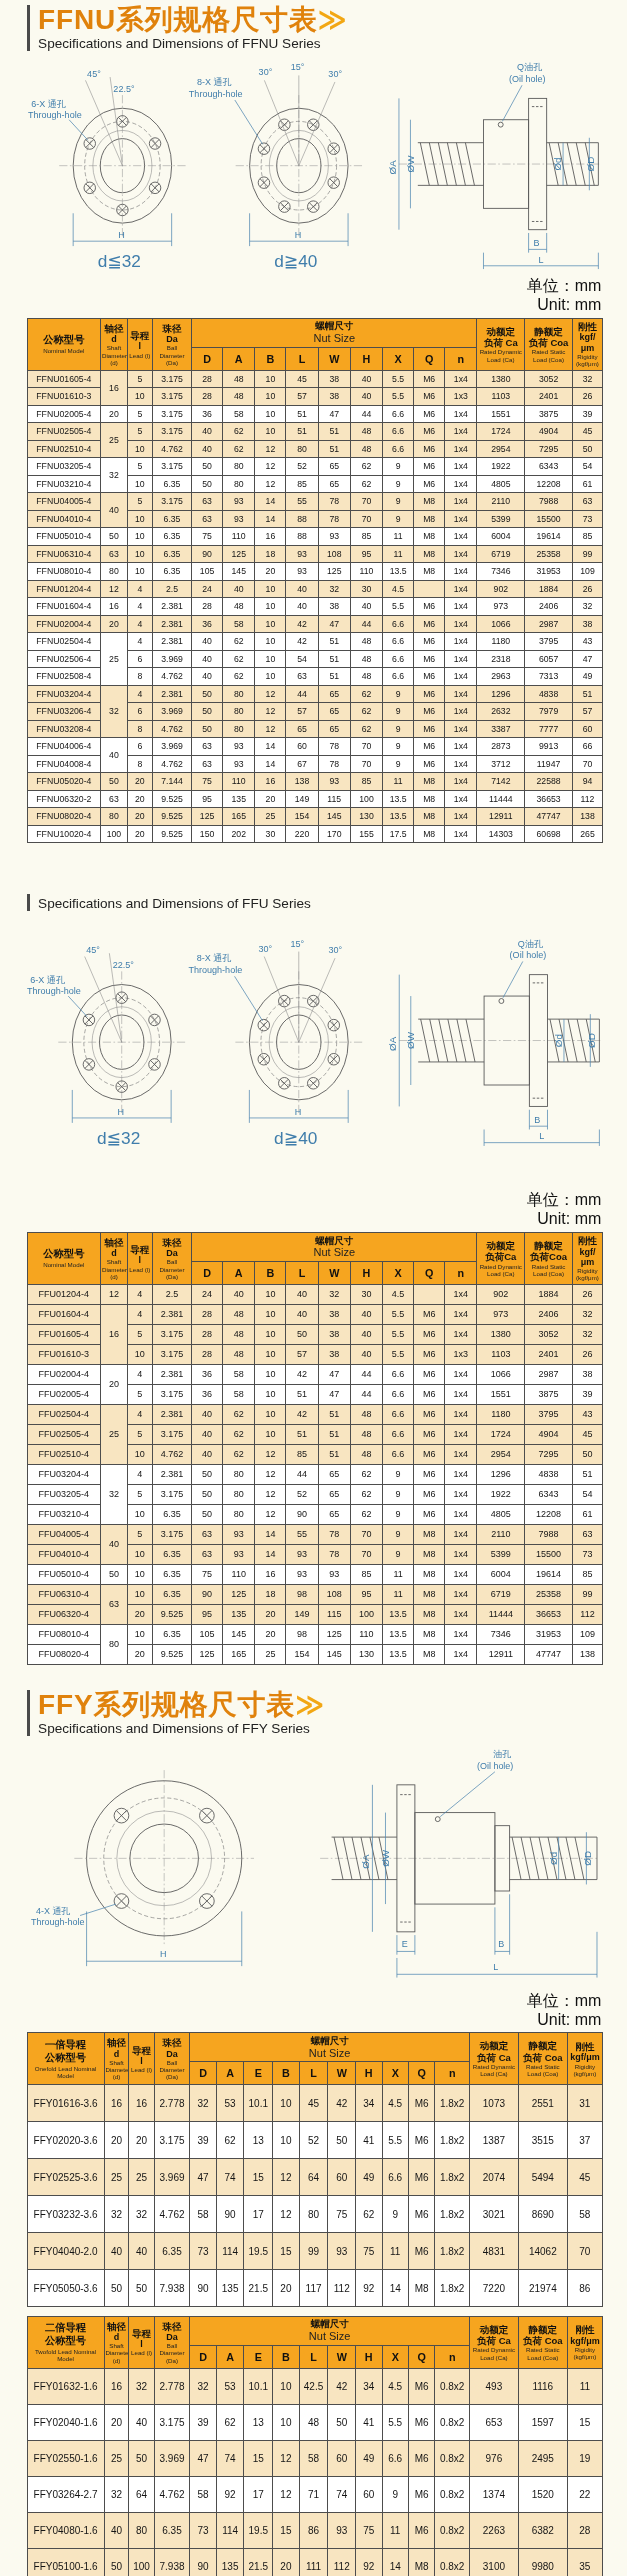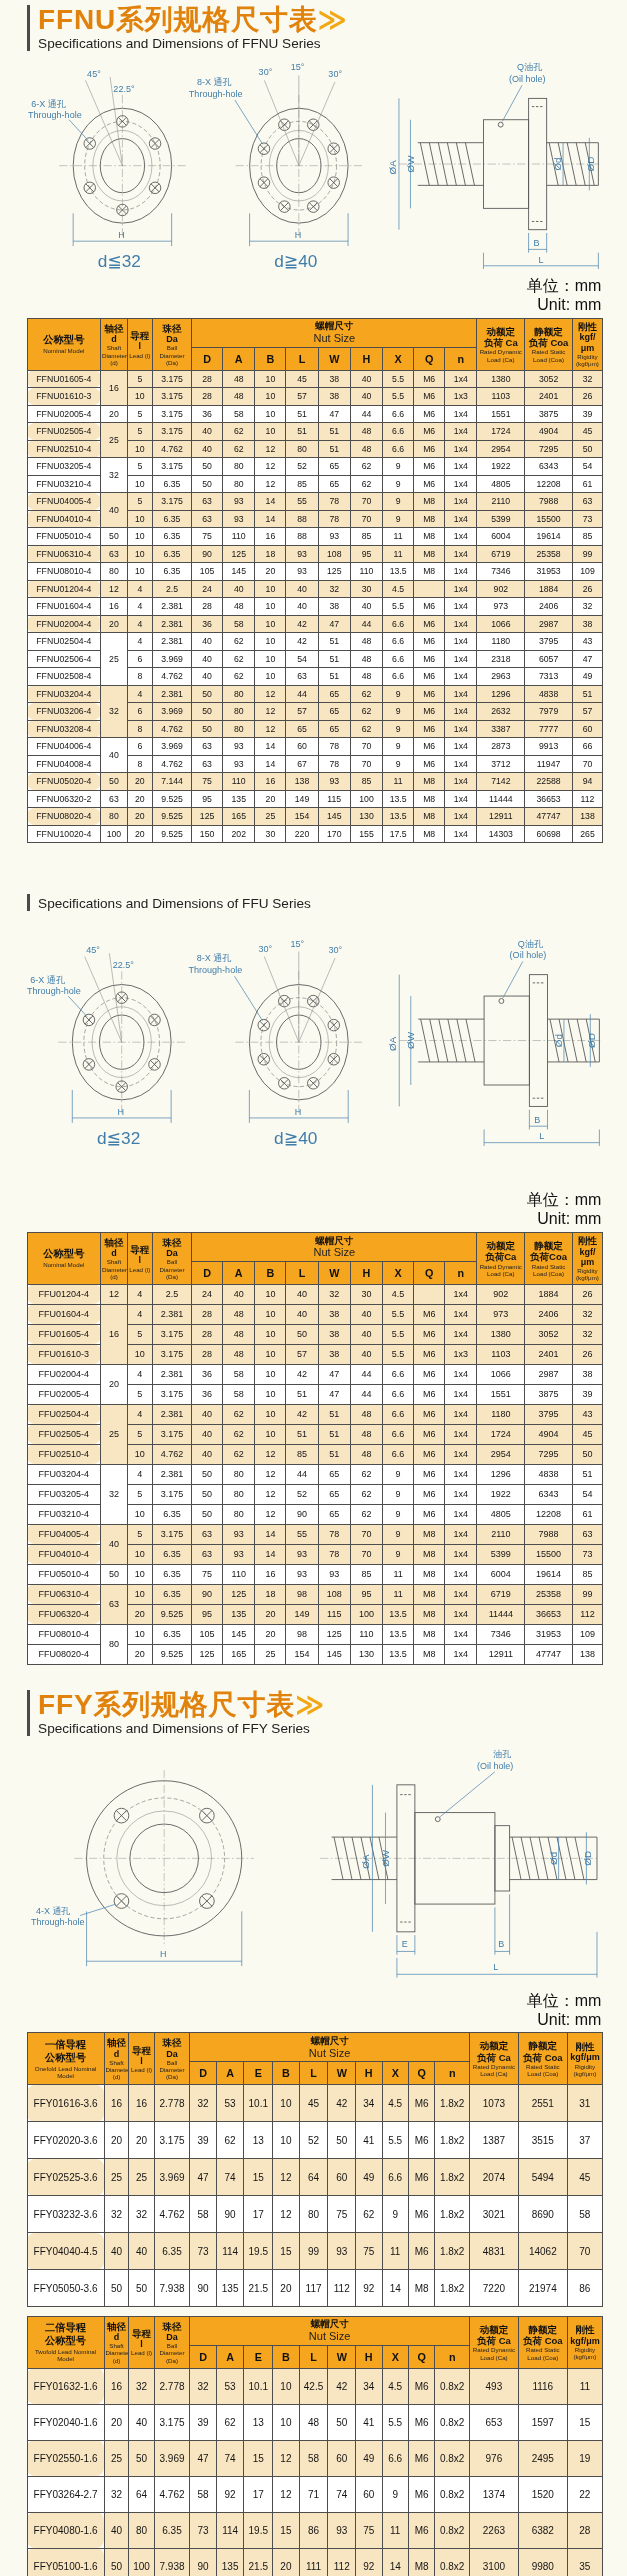--- a/index.html
+++ b/index.html
@@ -36,21 +36,21 @@
   .h-zh2{font-size:10.3px;font-weight:700;color:#111;line-height:1.25;white-space:pre-line;}
   .h-sym{font-size:9px;font-weight:700;color:#111;line-height:1.15;}
   .h-en{font-size:6.2px;font-weight:400;color:#222;line-height:1.15;}
   .h-nut-en{font-size:11px;font-weight:400;color:#222;line-height:1.2;}
   .h-letter{font-size:10.8px;font-weight:700;color:#111;padding:3.3px 0;}
   table.spec tr.shaded td{background:#f8e5c1;}
   table.ffnu td{font-size:8.7px;height:16.5px;}
   table.ffu td{font-size:9px;height:19px;}
   table.ffy1 td{font-size:10px;height:36px;}
   table.ffy2 td{font-size:10px;height:35px;}
-  table.spec td.model{font-size-adjust:none;border-radius:8px;}
+  table.spec td.model{font-size-adjust:none;}
   .sec{margin:0;}
   .sec2{margin-top:51px;}
   .sec3{margin-top:25px;}
   .tbl-gap{height:8.3px;}
 </style>
 </head>
 <body>
 
 <div class="page">
 
@@ -1617,21 +1617,21 @@
             <td>75</td>
             <td>62</td>
             <td>9</td>
             <td>M6</td>
             <td>1.8x2</td>
             <td>3021</td>
             <td>8690</td>
             <td>58</td>
           </tr>
           <tr class="shaded">
-            <td class="model">FFY04040-4.5</td>
+            <td class="model">FFY04040-2.0</td>
             <td>40</td>
             <td>40</td>
             <td>6.35</td>
             <td>73</td>
             <td>114</td>
             <td>19.5</td>
             <td>15</td>
             <td>99</td>
             <td>93</td>
             <td>75</td>

